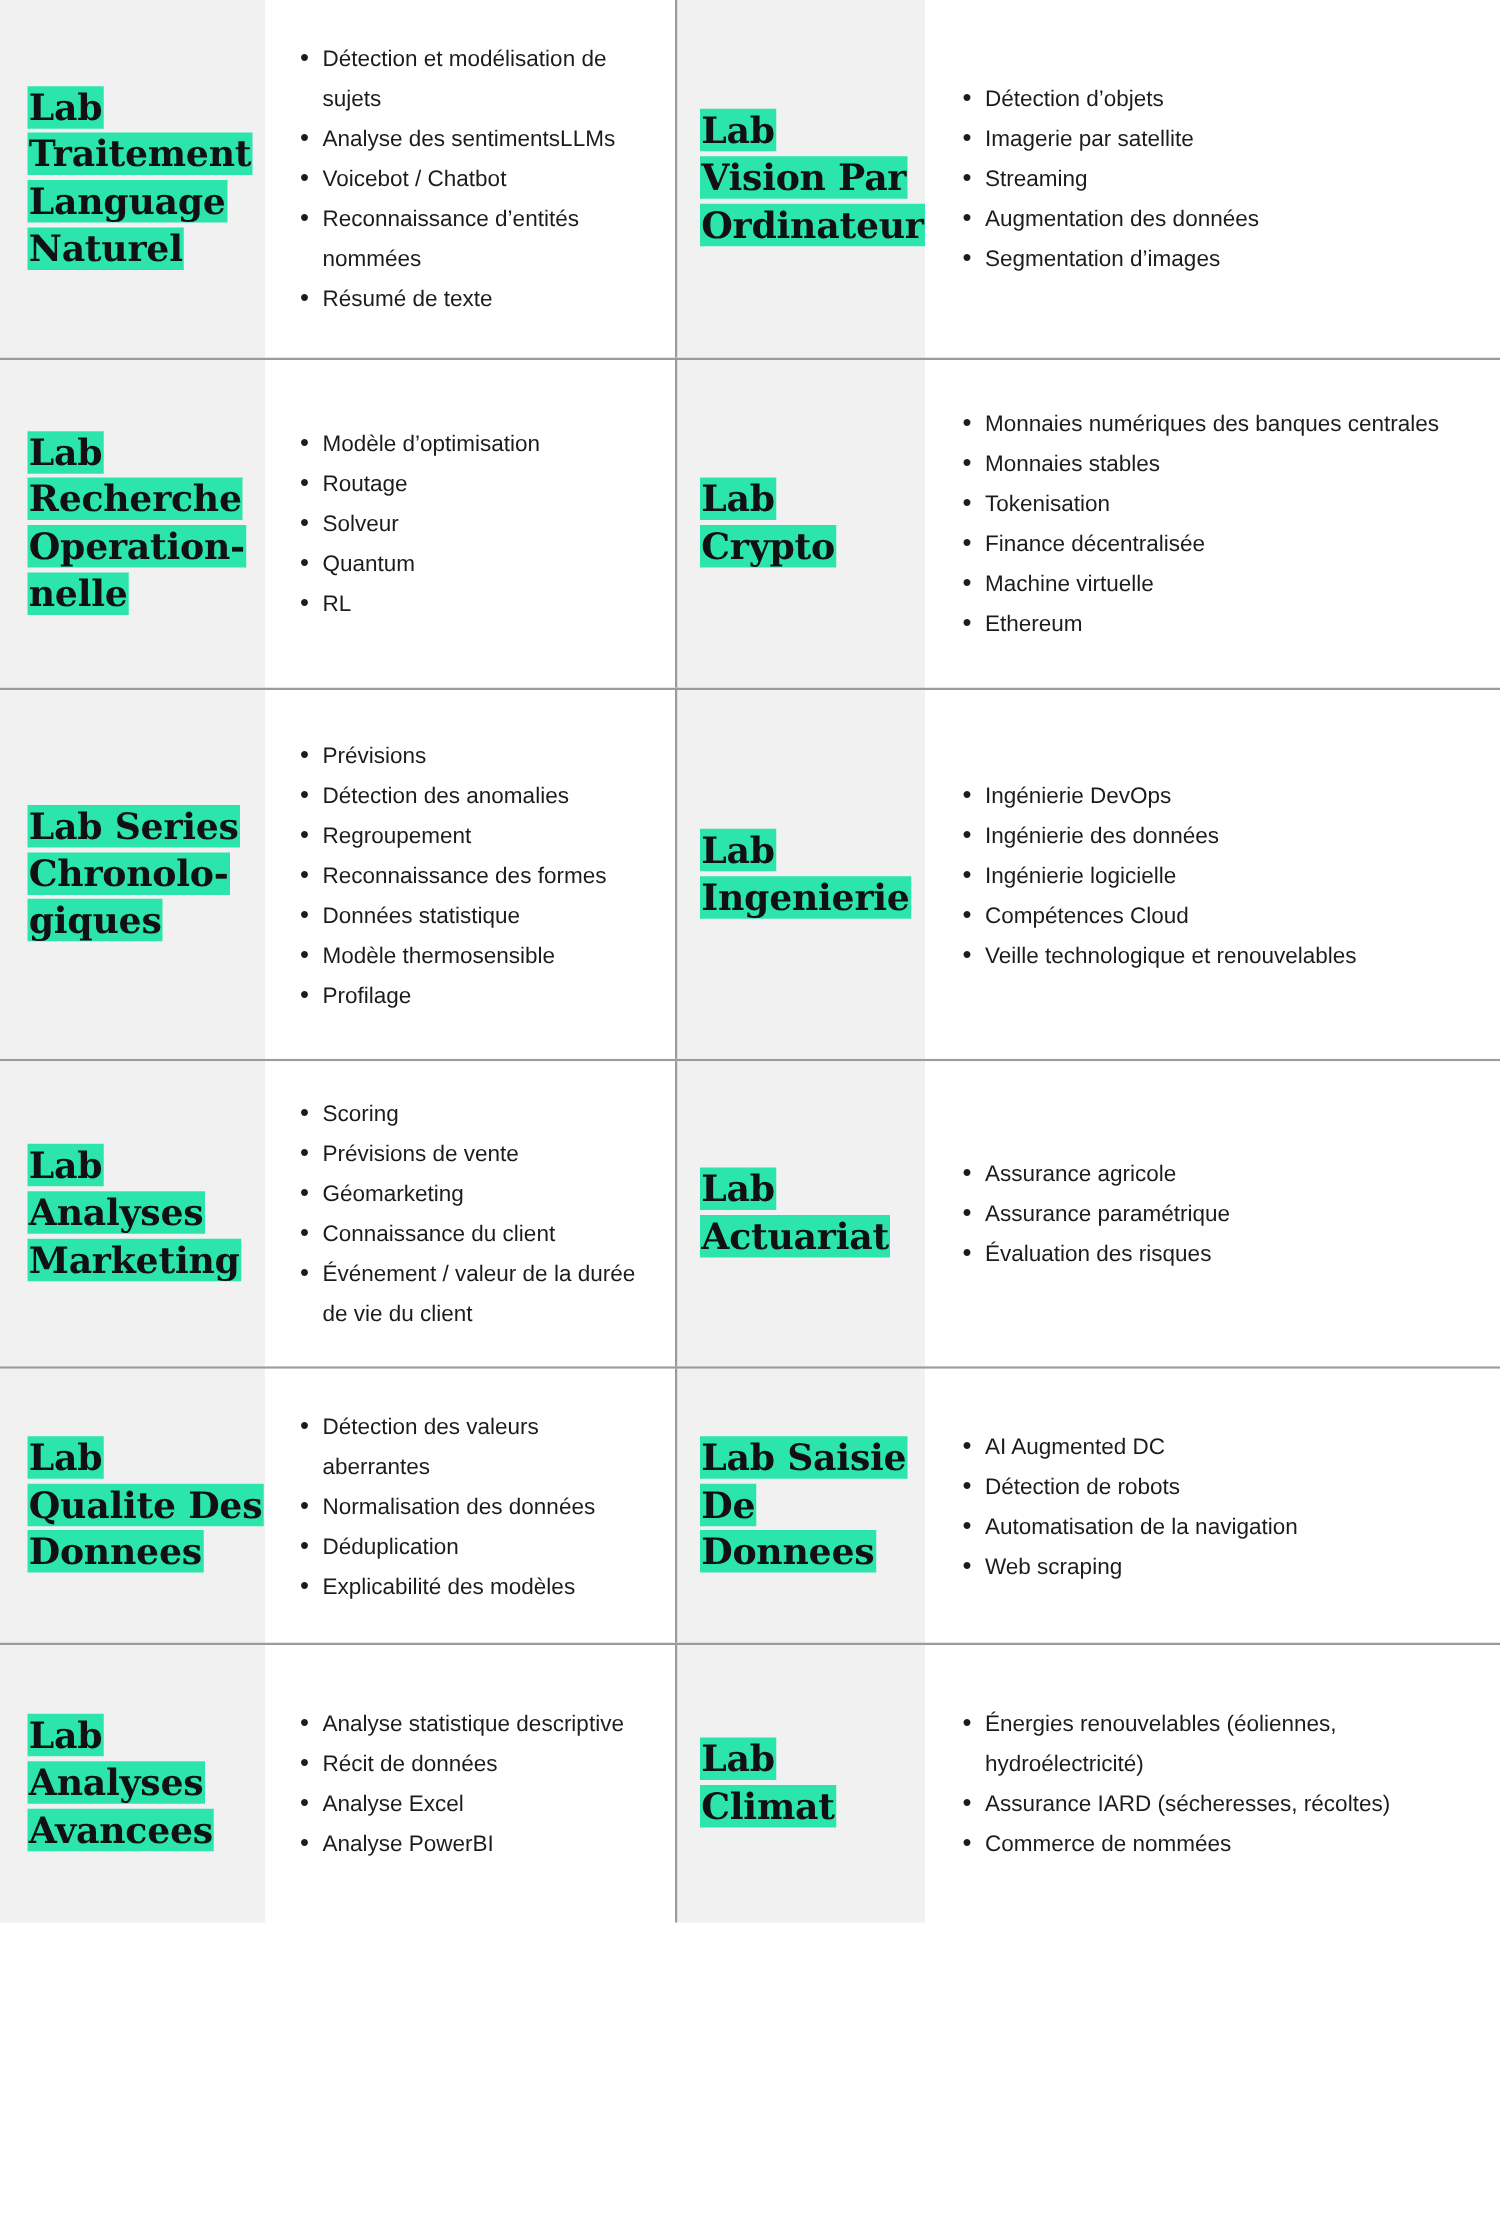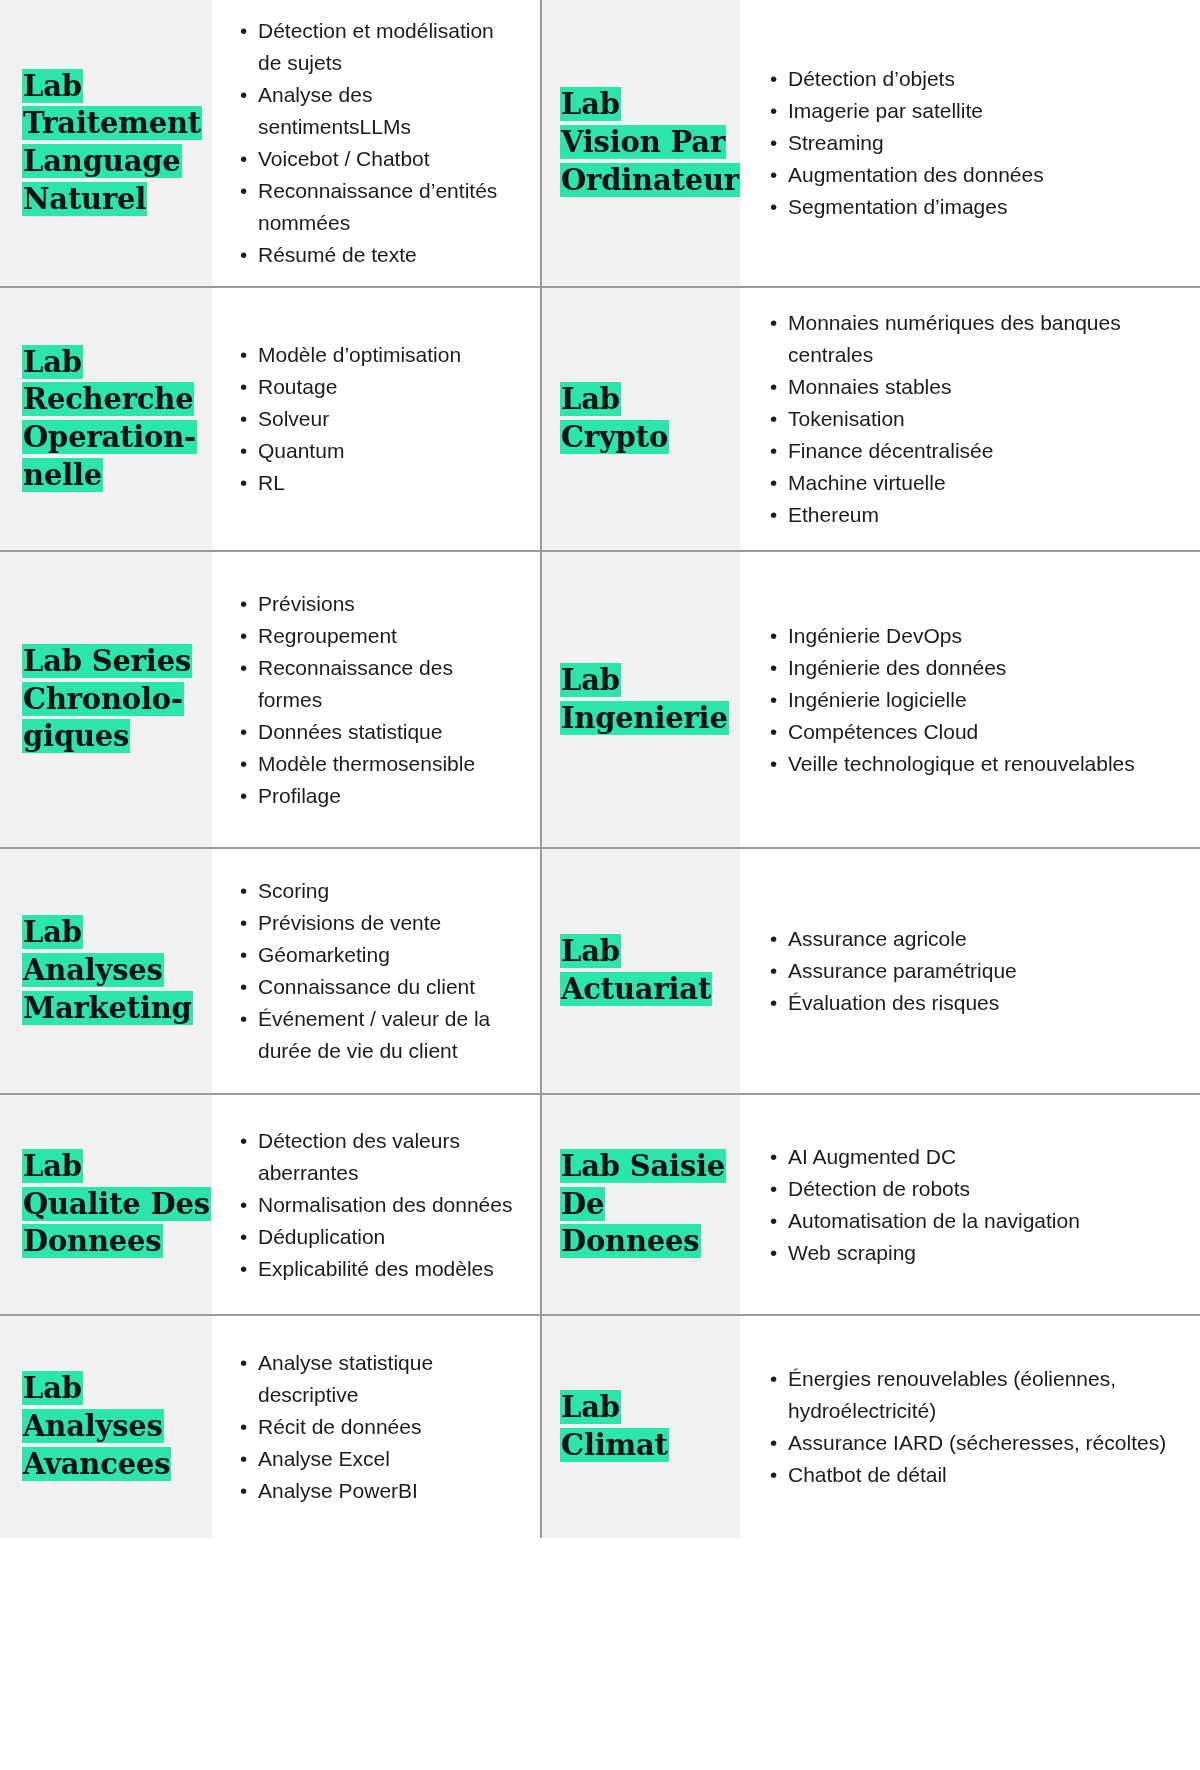--- a/index.html
+++ b/index.html
@@ -78,21 +78,21 @@
   }
   .half-left  .items-pane { padding: 14px 26px 14px 28px; }
   .half-right .items-pane { padding: 14px 26px 14px 30px; }
 
   ul.items {
     list-style: none;
   }
   ul.items li {
     position: relative;
     padding-left: 18px;
-    font-size: 21px;
+    font-size: 18px;
     line-height: 32px;
     color: #1c1c1c;
     font-family: "Liberation Sans", sans-serif;
   }
   ul.items li::before {
     content: "\2022";
     position: absolute;
     left: 0;
     top: 0;
     font-size: 20.5px;
@@ -195,20 +195,21 @@
         <div class="title-pane">
           <div class="lab-title" title="Lab Series Chronologiques">
             <span class="ln"><span>Lab Series</span></span>
             <span class="ln"><span>Chronolo-</span></span>
             <span class="ln"><span>giques</span></span>
           </div>
         </div>
         <div class="items-pane">
           <ul class="items">
             <li>Prévisions</li>
+            <li>Détection des anomalies</li>
             <li>Regroupement</li>
             <li>Reconnaissance des formes</li>
             <li>Données statistique</li>
             <li>Modèle thermosensible</li>
             <li>Profilage</li>
           </ul>
         </div>
       </div>
       <div class="half half-right">
         <div class="title-pane">
@@ -320,18 +321,18 @@
         <div class="title-pane">
           <div class="lab-title" title="Lab Climat">
             <span class="ln"><span>Lab</span></span>
             <span class="ln"><span>Climat</span></span>
           </div>
         </div>
         <div class="items-pane">
           <ul class="items">
             <li>Énergies renouvelables (éoliennes, hydroélectricité)</li>
             <li>Assurance IARD (sécheresses, récoltes)</li>
-            <li>Chatbot de détail</li>
+            <li>Commerce de nommées</li>
           </ul>
         </div>
       </div>
     </div>
   </div>
 
 </body></html>

